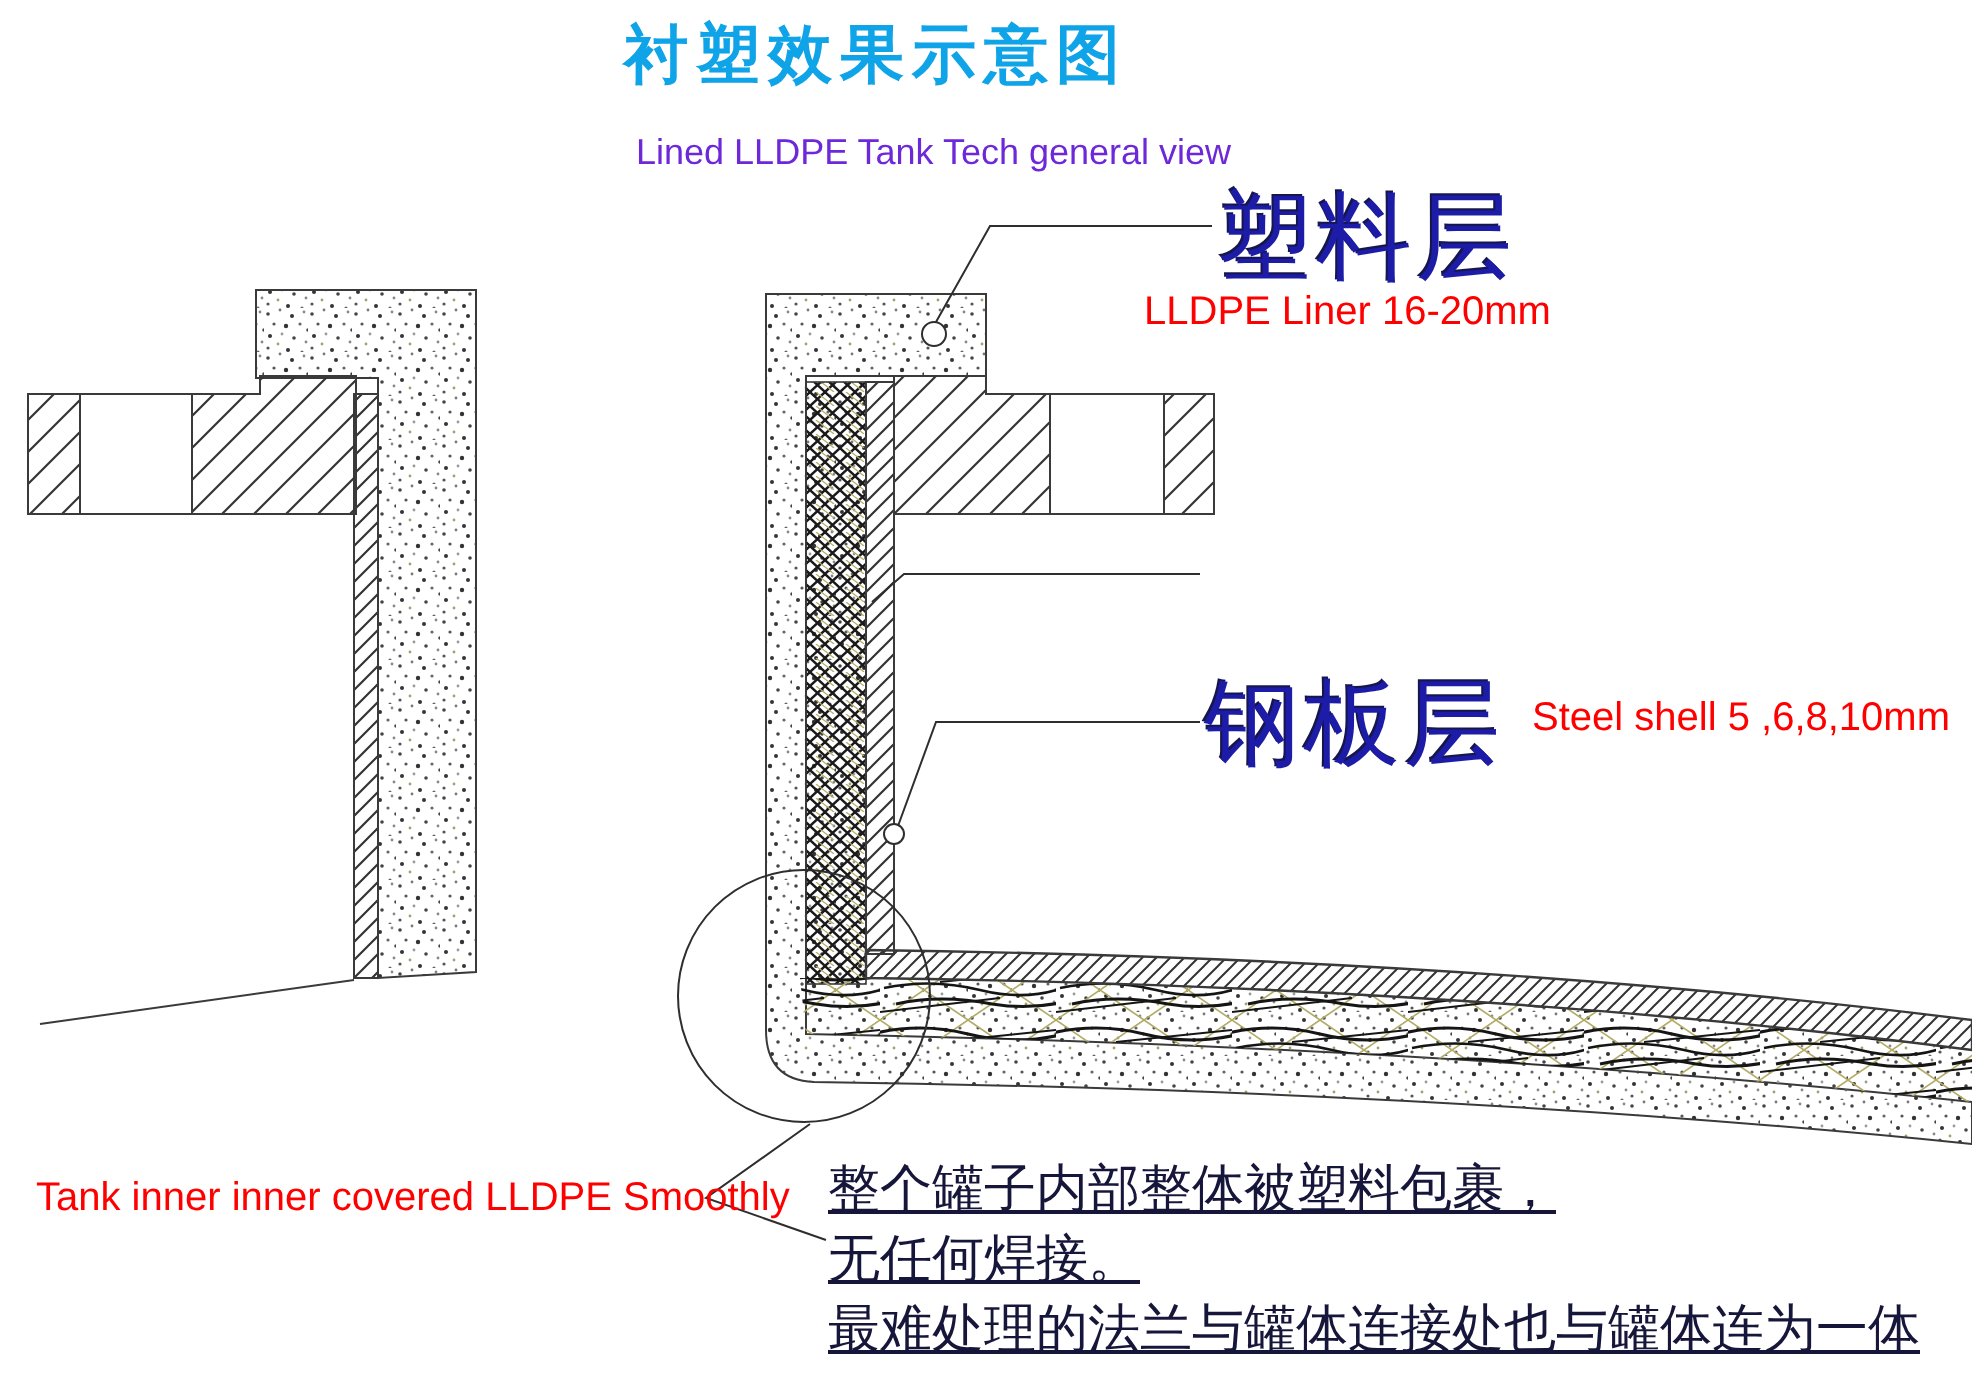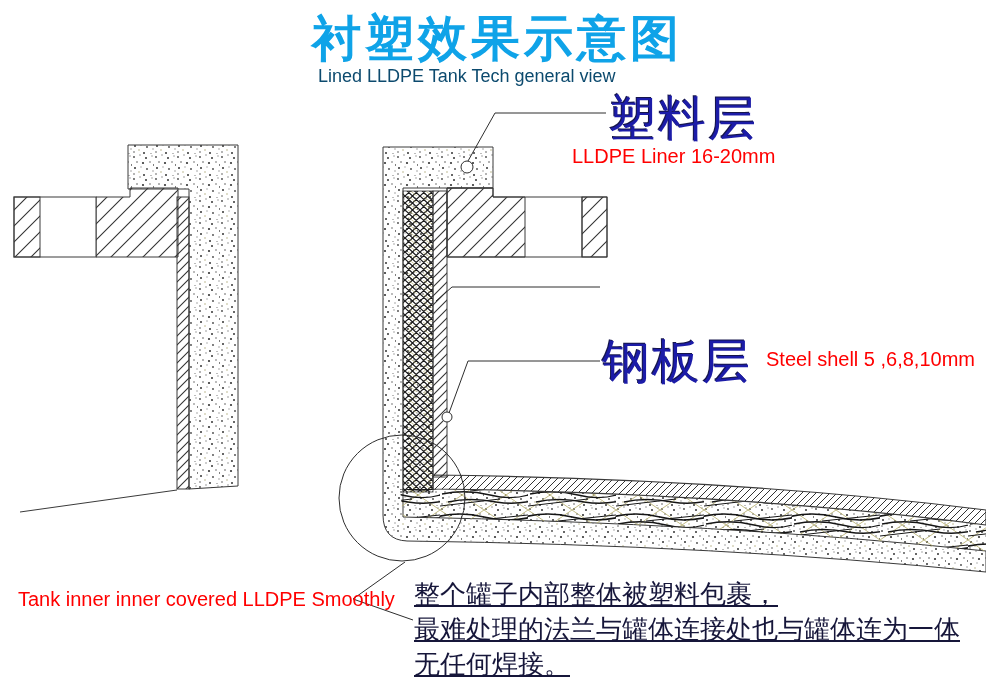--- a/index.html
+++ b/index.html
@@ -1,22 +1,22 @@
 <!DOCTYPE html>
 <html><head>
 <meta charset="utf-8">
 <style>
   html,body{margin:0;padding:0;background:#fff;}
   #stage{position:relative;width:986px;height:695px;background:#fff;overflow:hidden;
          font-family:"Liberation Sans","DejaVu Sans",sans-serif;}
   #diagram{position:absolute;left:0;top:0;}
   .abs{position:absolute;white-space:nowrap;}
-  .title{left:312px;top:6px;font-size:49px;font-weight:bold;letter-spacing:4px;
+  .title{left:312px;top:6px;font-size:32px;font-weight:bold;letter-spacing:4px;
          color:#0FA3E8;font-family:"DejaVu Sans","Liberation Sans",sans-serif;text-align:center;}
-  .subtitle{left:318px;top:66px;font-size:18px;color:#0c4a6e;}
+  .subtitle{left:318px;top:66px;font-size:18px;color:#6d28d9;}
   .cn{font-family:"Liberation Serif","DejaVu Serif",serif;color:#1C1CA8;
       font-size:48px;letter-spacing:2px;text-shadow:-1px -1px 0 #16164a;}
   .label-plastic-cn{left:608px;top:87px;}
   .label-mesh-cn{left:602px;top:257px;}
   .label-shell-cn{left:602px;top:330px;}
   .red{color:#FF0000;font-size:20px;}
   .label-plastic-en{left:572px;top:145px;}
   .label-mesh-en{left:770px;top:264px;line-height:20px;}
   .label-shell-en{left:766px;top:348px;}
   .note-en{left:18px;top:588px;}
@@ -114,17 +114,17 @@
   <div class="abs red label-plastic-en">LLDPE Liner 16-20mm</div>
 
 
   <div class="abs cn label-shell-cn">钢板层</div>
   <div class="abs red label-shell-en">Steel shell 5 ,6,8,10mm</div>
 
   <div class="abs red note-en">Tank inner inner covered LLDPE Smoothly</div>
 
   <div class="abs para">
     <div>整个罐子内部整体被塑料包裹，</div>
+    <div>无任何焊接。</div>
     <div>最难处理的法兰与罐体连接处也与罐体连为一体</div>
-    <div>无任何焊接。</div>
   </div>
 
 </div>
 
 </body></html>

